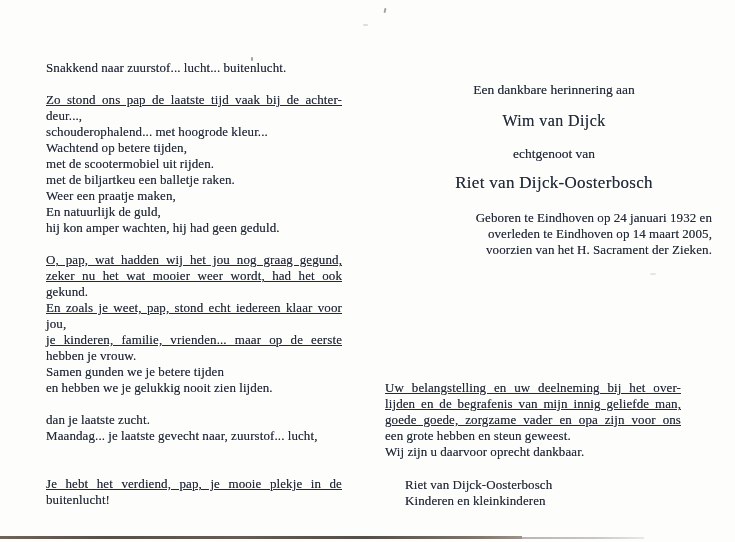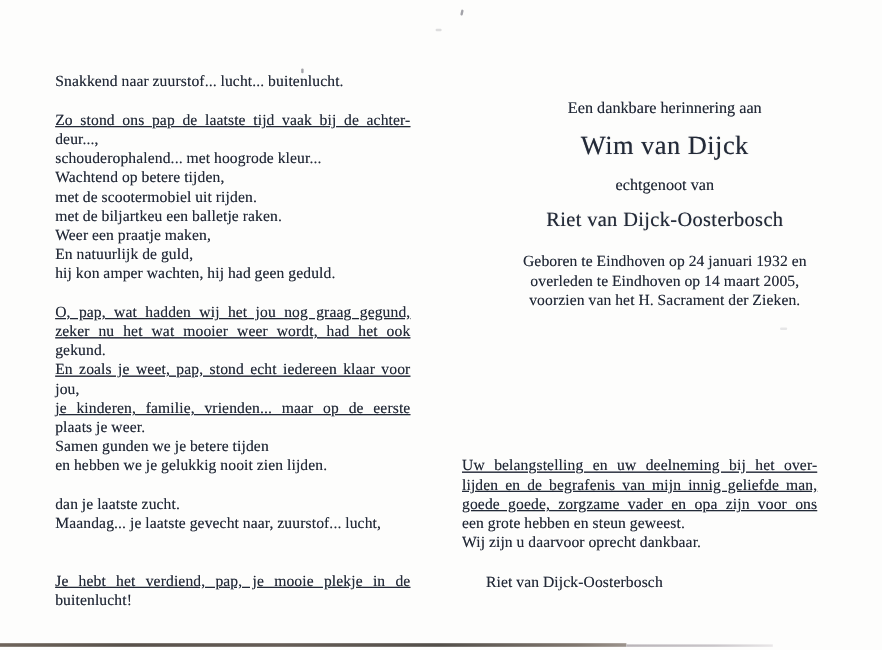--- a/index.html
+++ b/index.html
@@ -40,38 +40,38 @@
     position: absolute;
     left: 396px; top: 46px; width: 316px;
     text-align: center;
     margin-top: 36px;
   }
   .announce {
     font-size: 13.5px; line-height: 16px;
     text-shadow: 0 0 0.5px rgba(35,42,56,0.55);
   }
   .deceased {
-    font-size: 22px; line-height: 26px;
+    font-size: 16px; line-height: 26px;
     margin-top: 10px;
     letter-spacing: 0.4px;
     text-shadow: 0 0 0.6px rgba(35,42,56,0.6);
   }
   .relation {
     font-size: 13.5px; line-height: 16px;
     margin-top: 12px;
     text-shadow: 0 0 0.5px rgba(35,42,56,0.55);
   }
   .spouse {
     font-size: 17px; line-height: 22px;
     margin-top: 10px;
     letter-spacing: 0.3px;
     text-shadow: 0 0 0.6px rgba(35,42,56,0.6);
   }
   .dates { margin-top: 16px; }
-  .dates .line { text-align: center; white-space: nowrap; }
+  .dates .line { text-align: right; white-space: nowrap; }
 
   
   .condolence {
     position: absolute;
     left: 385px; top: 380px; width: 296px;
   }
   .signature {
     position: absolute;
     left: 405px; top: 477px; width: 296px;
   }
@@ -113,21 +113,21 @@
       <div class="line">Weer een praatje maken,</div>
       <div class="line">En natuurlijk de guld,</div>
       <div class="line">hij kon amper wachten, hij had geen geduld.</div>
       <div class="line blank">&nbsp;</div>
       <div class="line just">O, pap, wat hadden wij het jou nog graag gegund,</div>
       <div class="line just">zeker nu het wat mooier weer wordt, had het ook</div>
       <div class="line">gekund.</div>
       <div class="line just">En zoals je weet, pap, stond echt iedereen klaar voor</div>
       <div class="line">jou,</div>
       <div class="line just">je kinderen, familie, vrienden... maar op de eerste</div>
-      <div class="line">plaats je weer.</div>
+      <div class="line">hebben je vrouw.</div>
       <div class="line">Samen gunden we je betere tijden</div>
       <div class="line">en hebben we je gelukkig nooit zien lijden.</div>
       <div class="line blank">&nbsp;</div>
       <div class="line">dan je laatste zucht.</div>
       <div class="line">Maandag... je laatste gevecht naar, zuurstof... lucht,</div>
       <div class="line blank">&nbsp;</div>
       <div class="line blank">&nbsp;</div>
       <div class="line just">Je hebt het verdiend, pap, je mooie plekje in de</div>
       <div class="line">buitenlucht!</div>
     </div>
@@ -147,20 +147,21 @@
   <div class="condolence">
       <div class="line just">Uw belangstelling en uw deelneming bij het over-</div>
       <div class="line just">lijden en de begrafenis van mijn innig geliefde man,</div>
       <div class="line just">goede goede, zorgzame vader en opa zijn voor ons</div>
       <div class="line">een grote hebben en steun geweest.</div>
       <div class="line">Wij zijn u daarvoor oprecht dankbaar.</div>
     </div>
 
   <div class="signature">
       <div class="line">Riet van Dijck-Oosterbosch</div>
+      <div class="line">Kinderen en kleinkinderen</div>
     </div>
 
   <div class="speck s1"></div>
   <div class="speck s2"></div>
   <div class="speck s3"></div>
   <div class="speck s4"></div>
 
   <div class="edge-dark"></div>
   <div class="edge-light"></div>
 </div>

